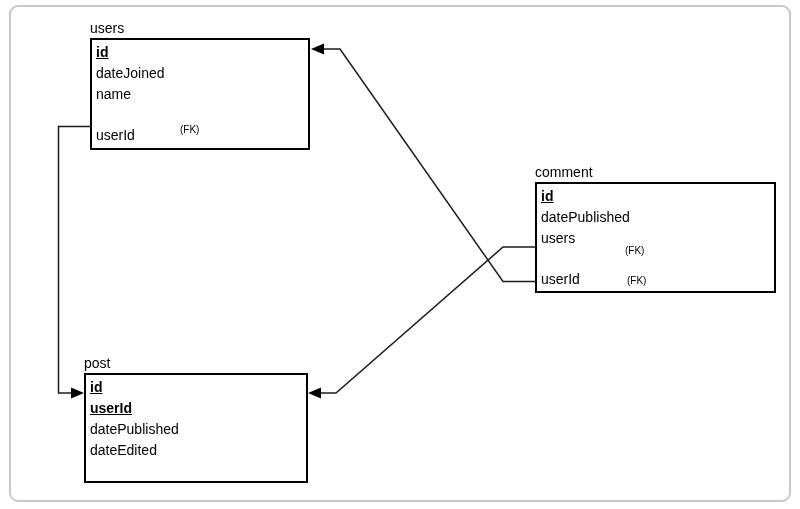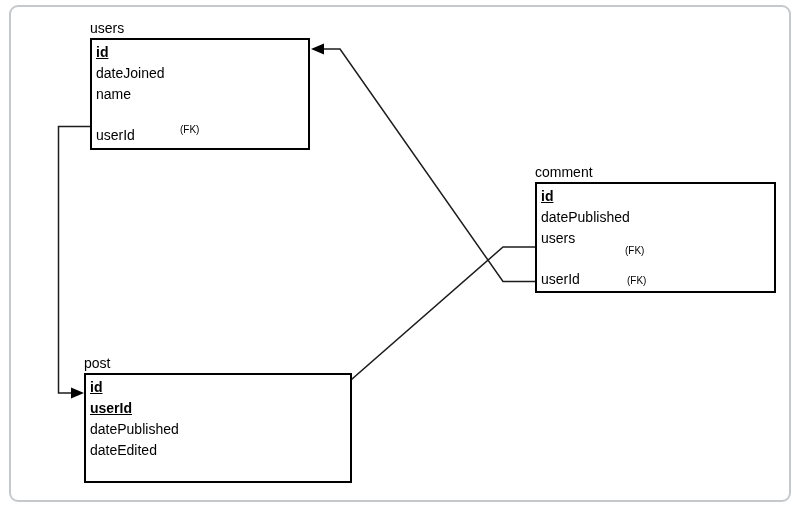--- a/index.html
+++ b/index.html
@@ -47,21 +47,21 @@
   .fk-label {
     position: absolute;
     font-size: 10px;
     color: #000;
     margin-left: 8px;
   }
   #entity-users   { left: 90px;  top: 20px;  width: 220px; }
   #entity-users .box   { height: 112px; }
   #entity-comment { left: 535px; top: 164px; width: 241px; }
   #entity-comment .box { height: 111px; }
-  #entity-post    { left: 84px;  top: 355px; width: 268px; }
+  #entity-post    { left: 84px;  top: 355px; width: 224px; }
   #entity-post .box    { height: 110px; }
   
   #entity-users .field:nth-child(4)   { margin-top: 20px; }
   #entity-comment .field:nth-child(4) { margin-top: 20px; }
   #fk-users          { left: 80px; top: 84px; }
   #fk-comment-postid { left: 80px; top: 61px; }
   #fk-comment-userid { left: 82px; top: 91px; }
 </style>
 </head>
 <body>

